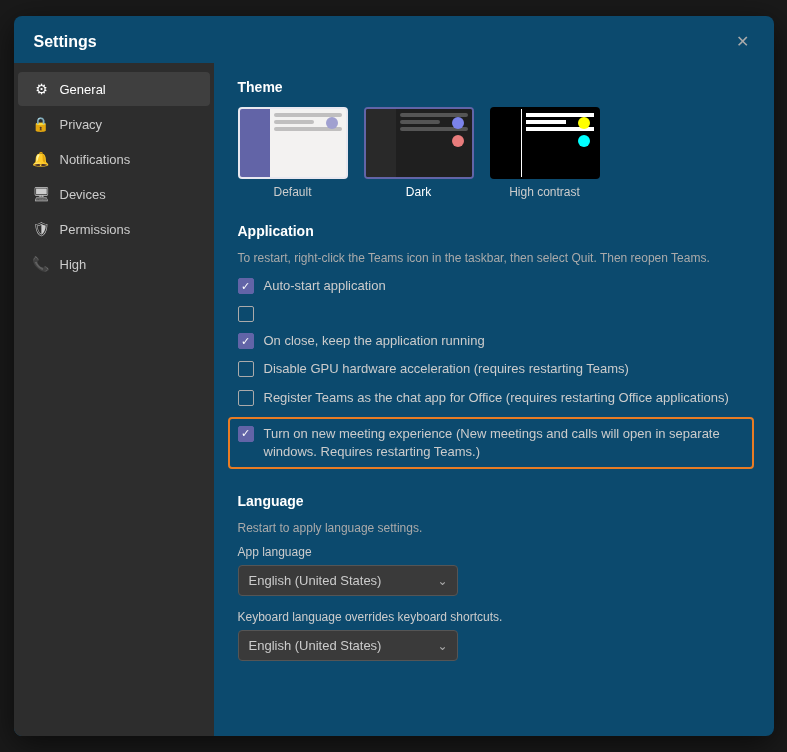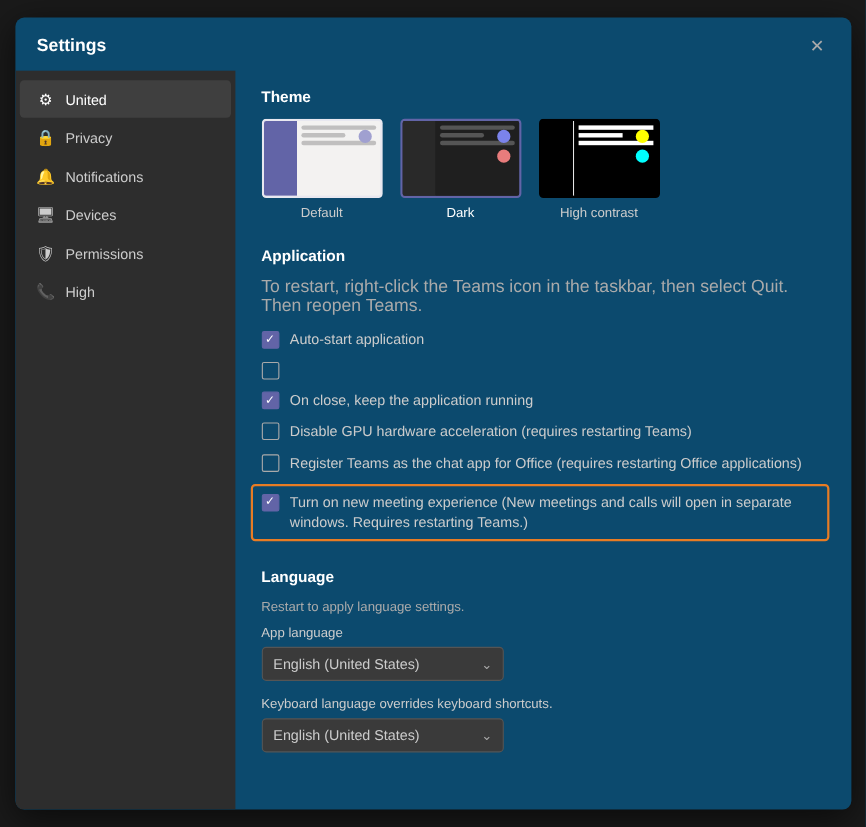--- a/index.html
+++ b/index.html
@@ -194,21 +194,21 @@
       width: 12px; height: 12px; border-radius: 50%; background: #ffff00;
       position: absolute; right: 8px; top: 8px;
     }
     .preview-hc .pv-avatar2 {
       width: 12px; height: 12px; border-radius: 50%; background: #00ffff;
       position: absolute; right: 8px; top: 26px;
     }
 
     .app-section { margin-bottom: 24px; }
     .app-description {
-      font-size: 16px;
+      font-size: 12px;
       color: #aaaaaa;
       margin-bottom: 12px;
     }
     .checkbox-item {
       display: flex;
       align-items: flex-start;
       gap: 10px;
       margin-bottom: 10px;
       font-size: 13px;
       color: #cccccc;
@@ -284,21 +284,21 @@
 
 <div class="dialog">
   <div class="title-bar">
     <span class="title-bar-title">Settings</span>
     <button class="close-btn">✕</button>
   </div>
   <div class="content">
     <div class="sidebar">
     <div class="sidebar-item active">
           <span class="sidebar-icon">⚙</span>
-          <span>United</span>
+          <span>General</span>
         </div>
         <div class="sidebar-item">
           <span class="sidebar-icon">🔒</span>
           <span>Privacy</span>
         </div>
         <div class="sidebar-item">
           <span class="sidebar-icon">🔔</span>
           <span>Notifications</span>
         </div>
         <div class="sidebar-item">

